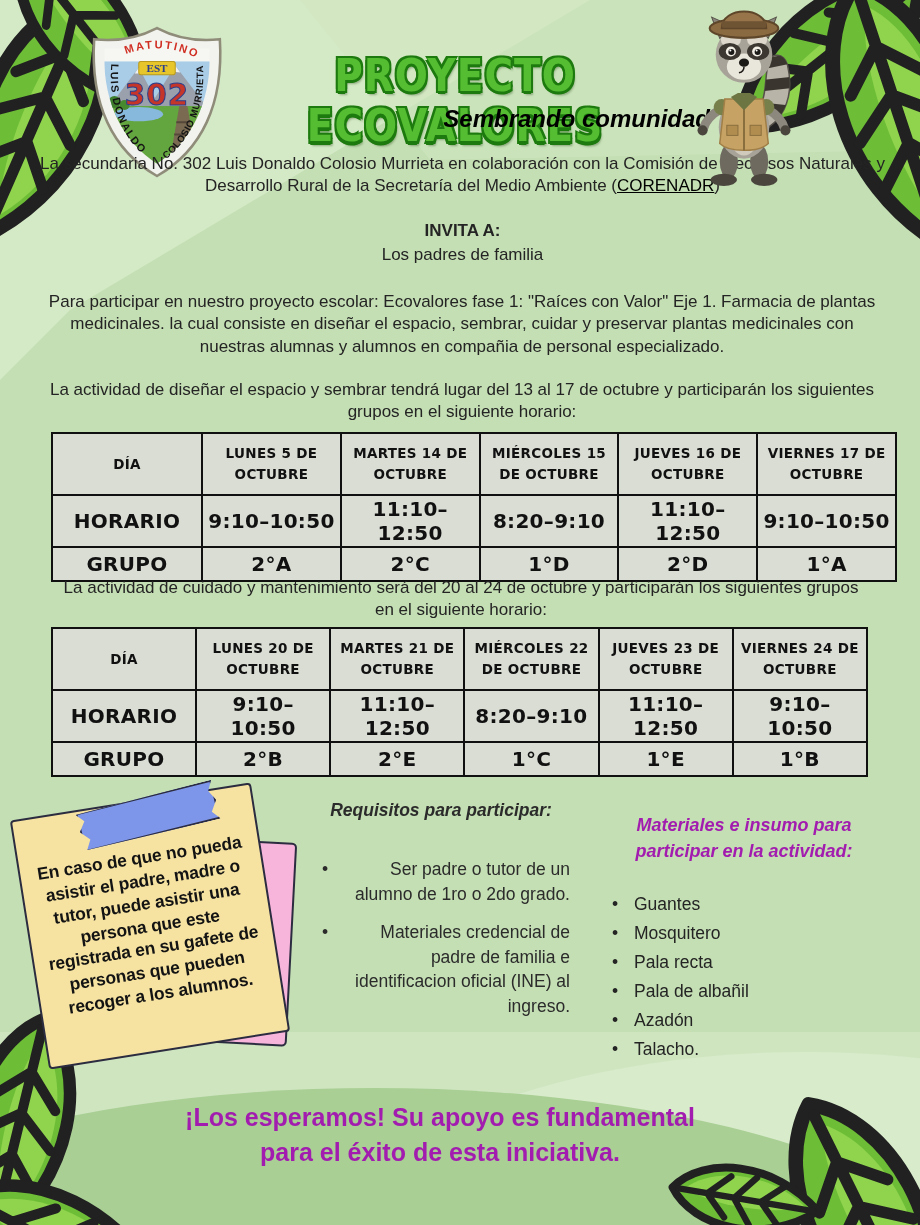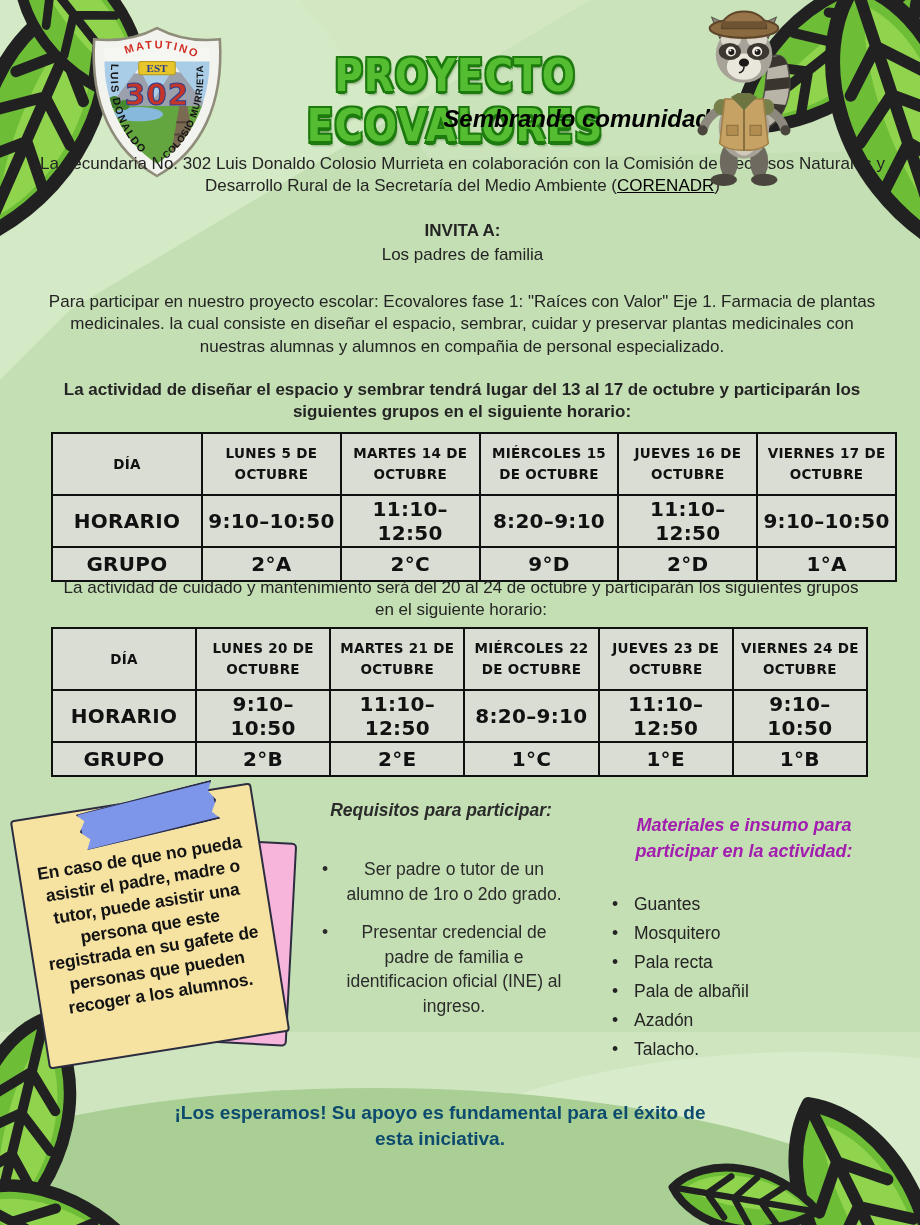--- a/index.html
+++ b/index.html
@@ -30,21 +30,21 @@
             font-size:24px;font-weight:bold;font-style:italic;color:#000000;}
   .raccoon{left:688px;top:2px;width:112px;height:192px;z-index:6;}
 
   
   .center-txt{text-align:center;line-height:1.32;font-size:17px;color:#242424;}
   .intro{left:40px;top:153px;width:845px;z-index:5;}
   .intro a{color:#000000;text-decoration:underline;}
   .invita{left:40px;top:202px;width:845px;font-weight:bold;margin-top:18px;}
   .audience{left:40px;top:244px;width:845px;}
   .para1{left:38px;top:291px;width:848px;}
-  .para2{left:38px;top:379px;width:848px;font-weight:bold;}
+  .para2{left:38px;top:379px;width:848px;}
   .between{left:55px;top:577px;width:812px;}
 
   
   table.sched{border-collapse:collapse;background:#d946ef;
       font-family:"DejaVu Sans",sans-serif;table-layout:fixed;}
   table.sched td{border:2.5px solid #101010;background:#d9ddd4;text-align:center;
       vertical-align:middle;font-weight:bold;color:#111;padding:1px 3px;}
   .t1{left:51px;top:432px;width:846px;}
   .t2{left:51px;top:627px;width:817px;}
   td.dayrow{height:58px;font-size:13.5px;letter-spacing:.3px;line-height:1.55;}
@@ -61,31 +61,31 @@
              font-family:"Liberation Sans",sans-serif;}
   .tape{left:78px;top:796px;width:136px;height:36px;background:#7e96e9;
         border:2.5px solid #2c2c40;transform:rotate(-14deg);
         clip-path:polygon(0 4%,100% 0,96% 26%,100% 52%,95% 78%,100% 100%,2% 96%,6% 72%,0 48%,5% 24%);}
 
   
   .req{left:312px;top:800px;width:258px;}
   .req-head{font-weight:bold;font-style:italic;font-size:17.5px;text-align:center;color:#2b2b2b;}
   .req-item{display:flex;margin-top:14px;font-size:17.5px;line-height:1.4;color:#2b2b2b;}
   .req-item .b{width:26px;text-align:center;}
-  .req-item .t{flex:1;text-align:center;}
+  .req-item .t{flex:1;text-align:right;}
   .mat{left:594px;top:812px;width:300px;}
   .mat-head{font-weight:bold;font-style:italic;font-size:18px;line-height:1.45;
             text-align:center;color:#a21caf;}
   .mat-list{margin-top:26px;padding-left:18px;}
   .mat-item{font-size:17.5px;line-height:1.65;color:#242424;display:flex;}
   .mat-item .b{width:22px;}
 
   
   .footer{left:160px;top:1100px;width:560px;text-align:center;z-index:5;
-          font-size:19px;font-weight:bold;line-height:1.38;color:#0c4a6e;}
+          font-size:25px;font-weight:bold;line-height:1.38;color:#a21caf;}
 </style>
 </head>
 <body>
 
 <div class="page">
 
   <div class="abs wedge1"></div>
   <div class="abs wedge2"></div>
   <div class="abs bottom-strip"></div>
   <div class="abs dome-light"></div>
@@ -244,21 +244,21 @@
       <td class="smallrow">9:10–10:50</td>
       <td class="smallrow">11:10–12:50</td>
       <td class="smallrow">8:20–9:10</td>
       <td class="smallrow">11:10–12:50</td>
       <td class="smallrow">9:10–10:50</td>
     </tr>
     <tr>
       <td class="smallrow">GRUPO</td>
       <td class="smallrow">2°A</td>
       <td class="smallrow">2°C</td>
-      <td class="smallrow">9°D</td>
+      <td class="smallrow">1°D</td>
       <td class="smallrow">2°D</td>
       <td class="smallrow">1°A</td>
     </tr>
   </tbody>
     </table>
 
   <div class="abs between center-txt">La actividad de cuidado y mantenimiento será del 20 al 24 de octubre y participarán los siguientes grupos en el siguiente horario:</div>
 
   <table class="abs sched t2">
     <colgroup>
@@ -305,21 +305,21 @@
 
   <div class="abs req">
     <div class="req-head">Requisitos para participar:</div>
     <div style="height:22px"></div>
     <div class="req-item">
       <span class="b">•</span>
       <span class="t">Ser padre o tutor de un alumno de 1ro o 2do grado.</span>
     </div>
     <div class="req-item">
       <span class="b">•</span>
-      <span class="t">Presentar credencial de padre de familia e identificacion oficial (INE) al ingreso.</span>
+      <span class="t">Materiales credencial de padre de familia e identificacion oficial (INE) al ingreso.</span>
     </div>
   </div>
 
   <div class="abs mat">
     <div class="mat-head">Materiales e insumo para participar en la actividad:</div>
     <div class="mat-list">
       <div class="mat-item">
         <span class="b">•</span>
         <span>Guantes</span>
         </div>

